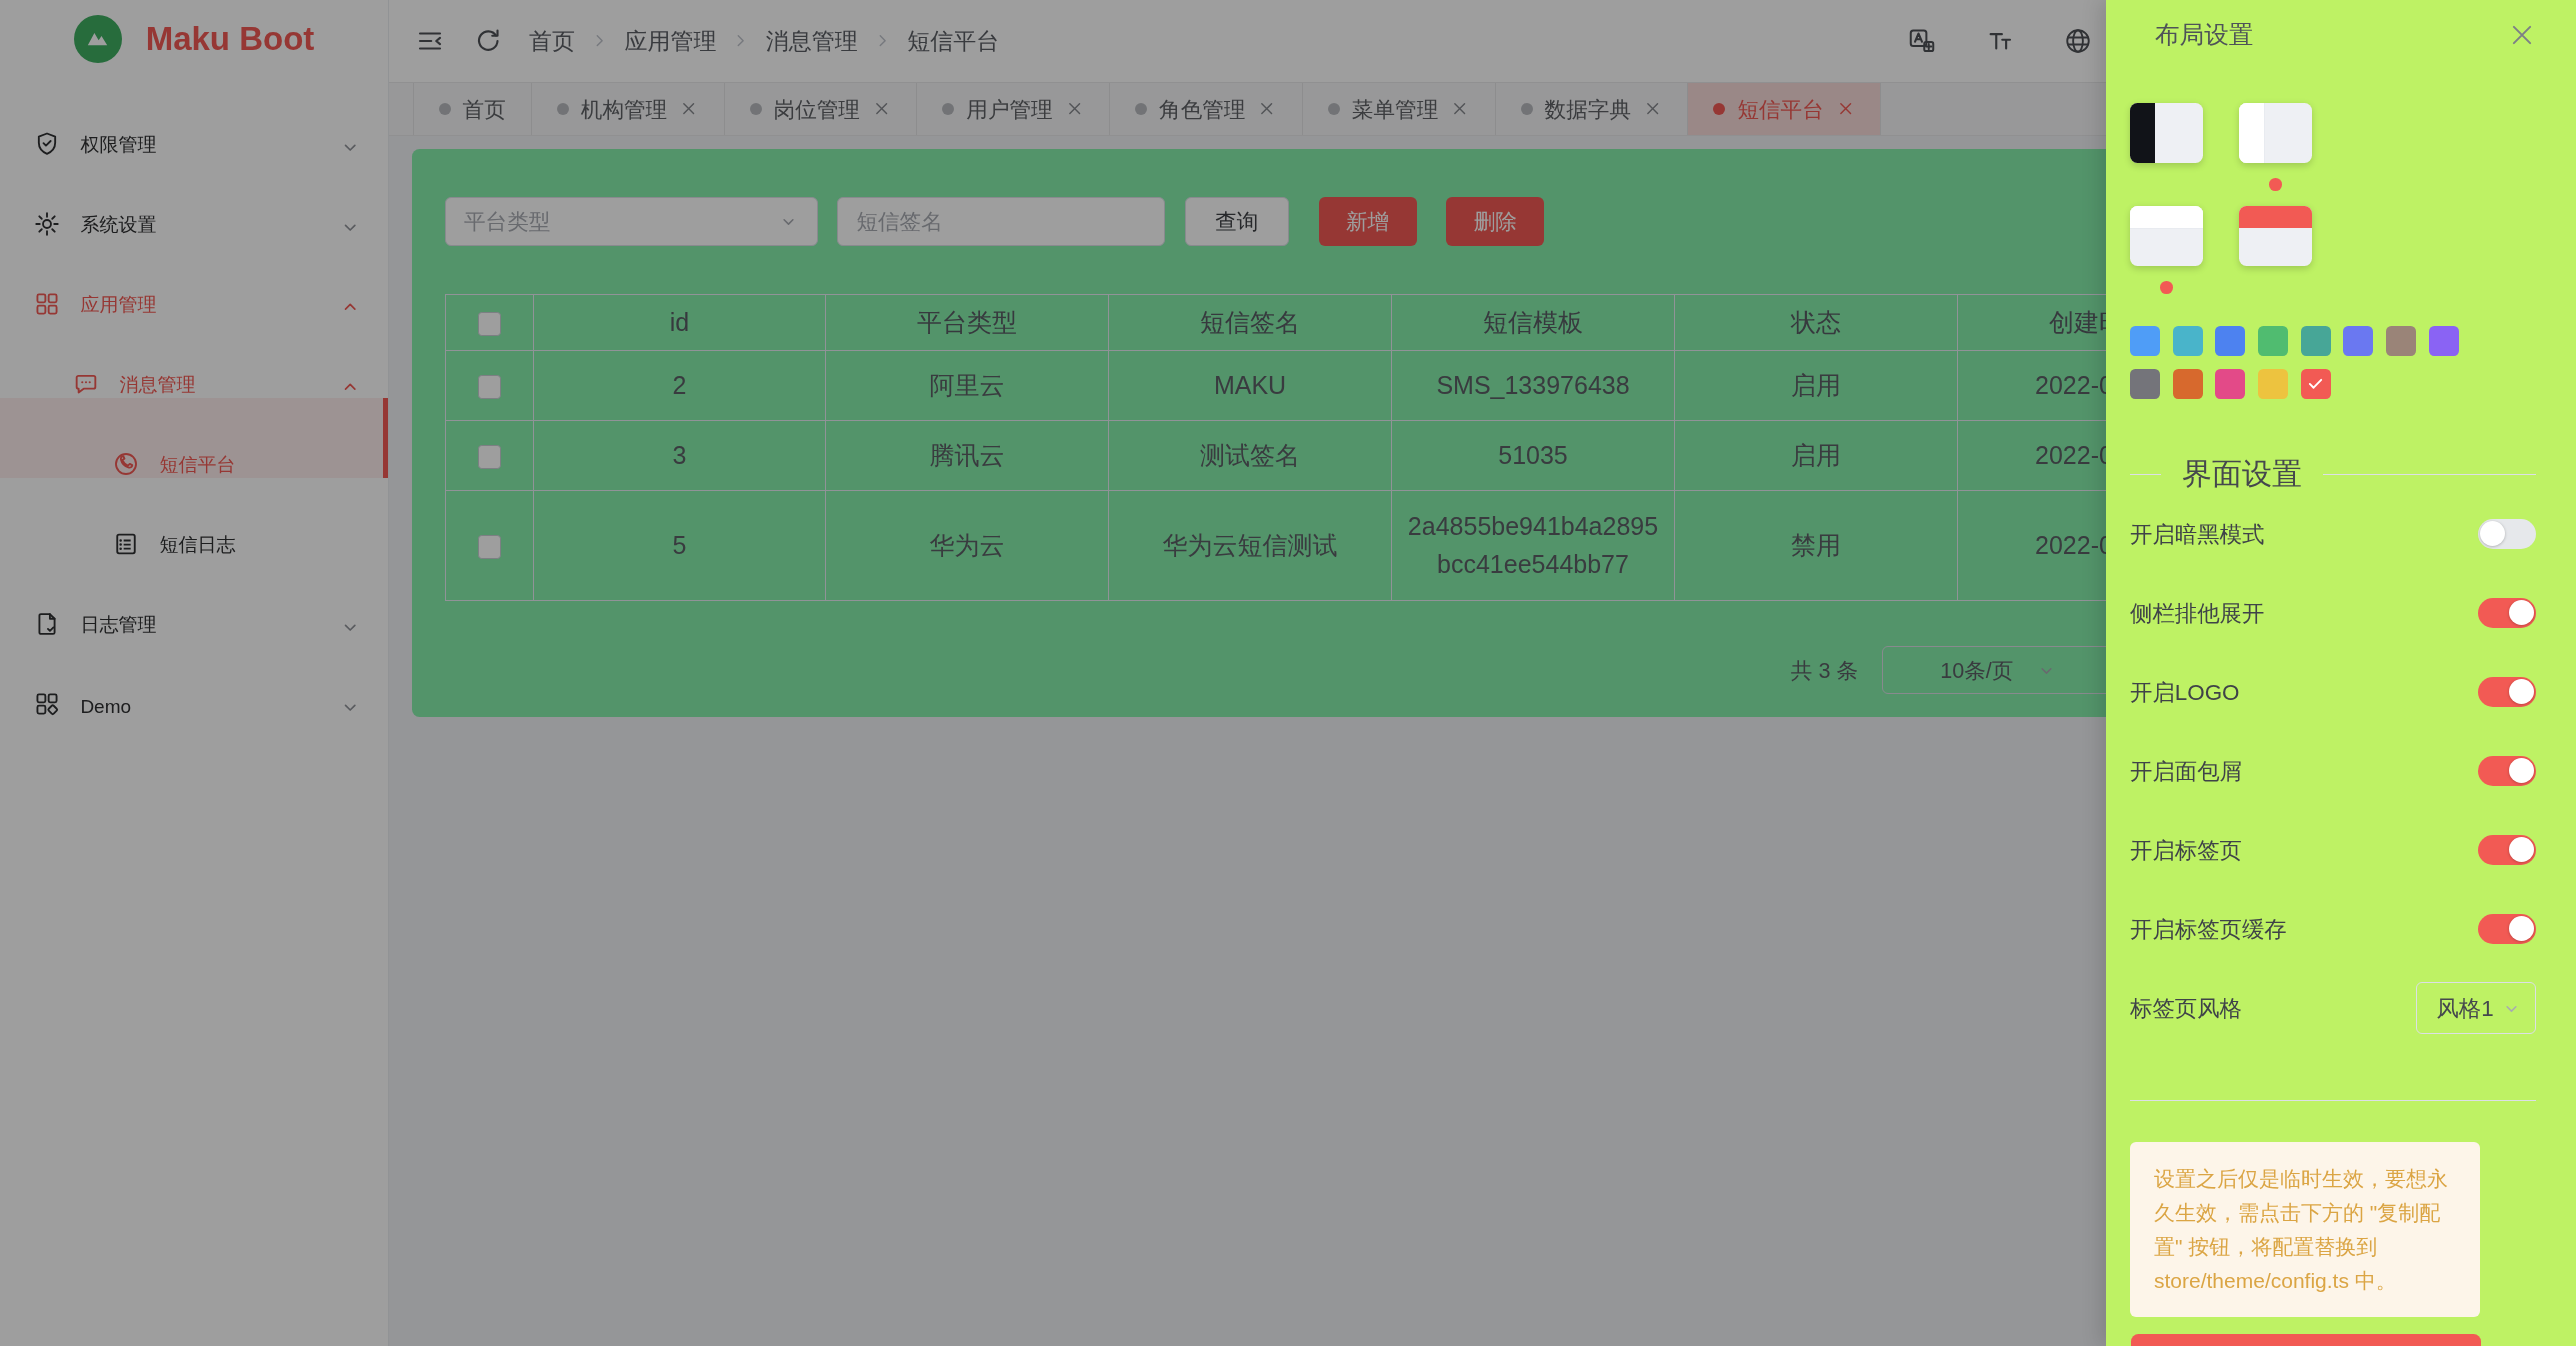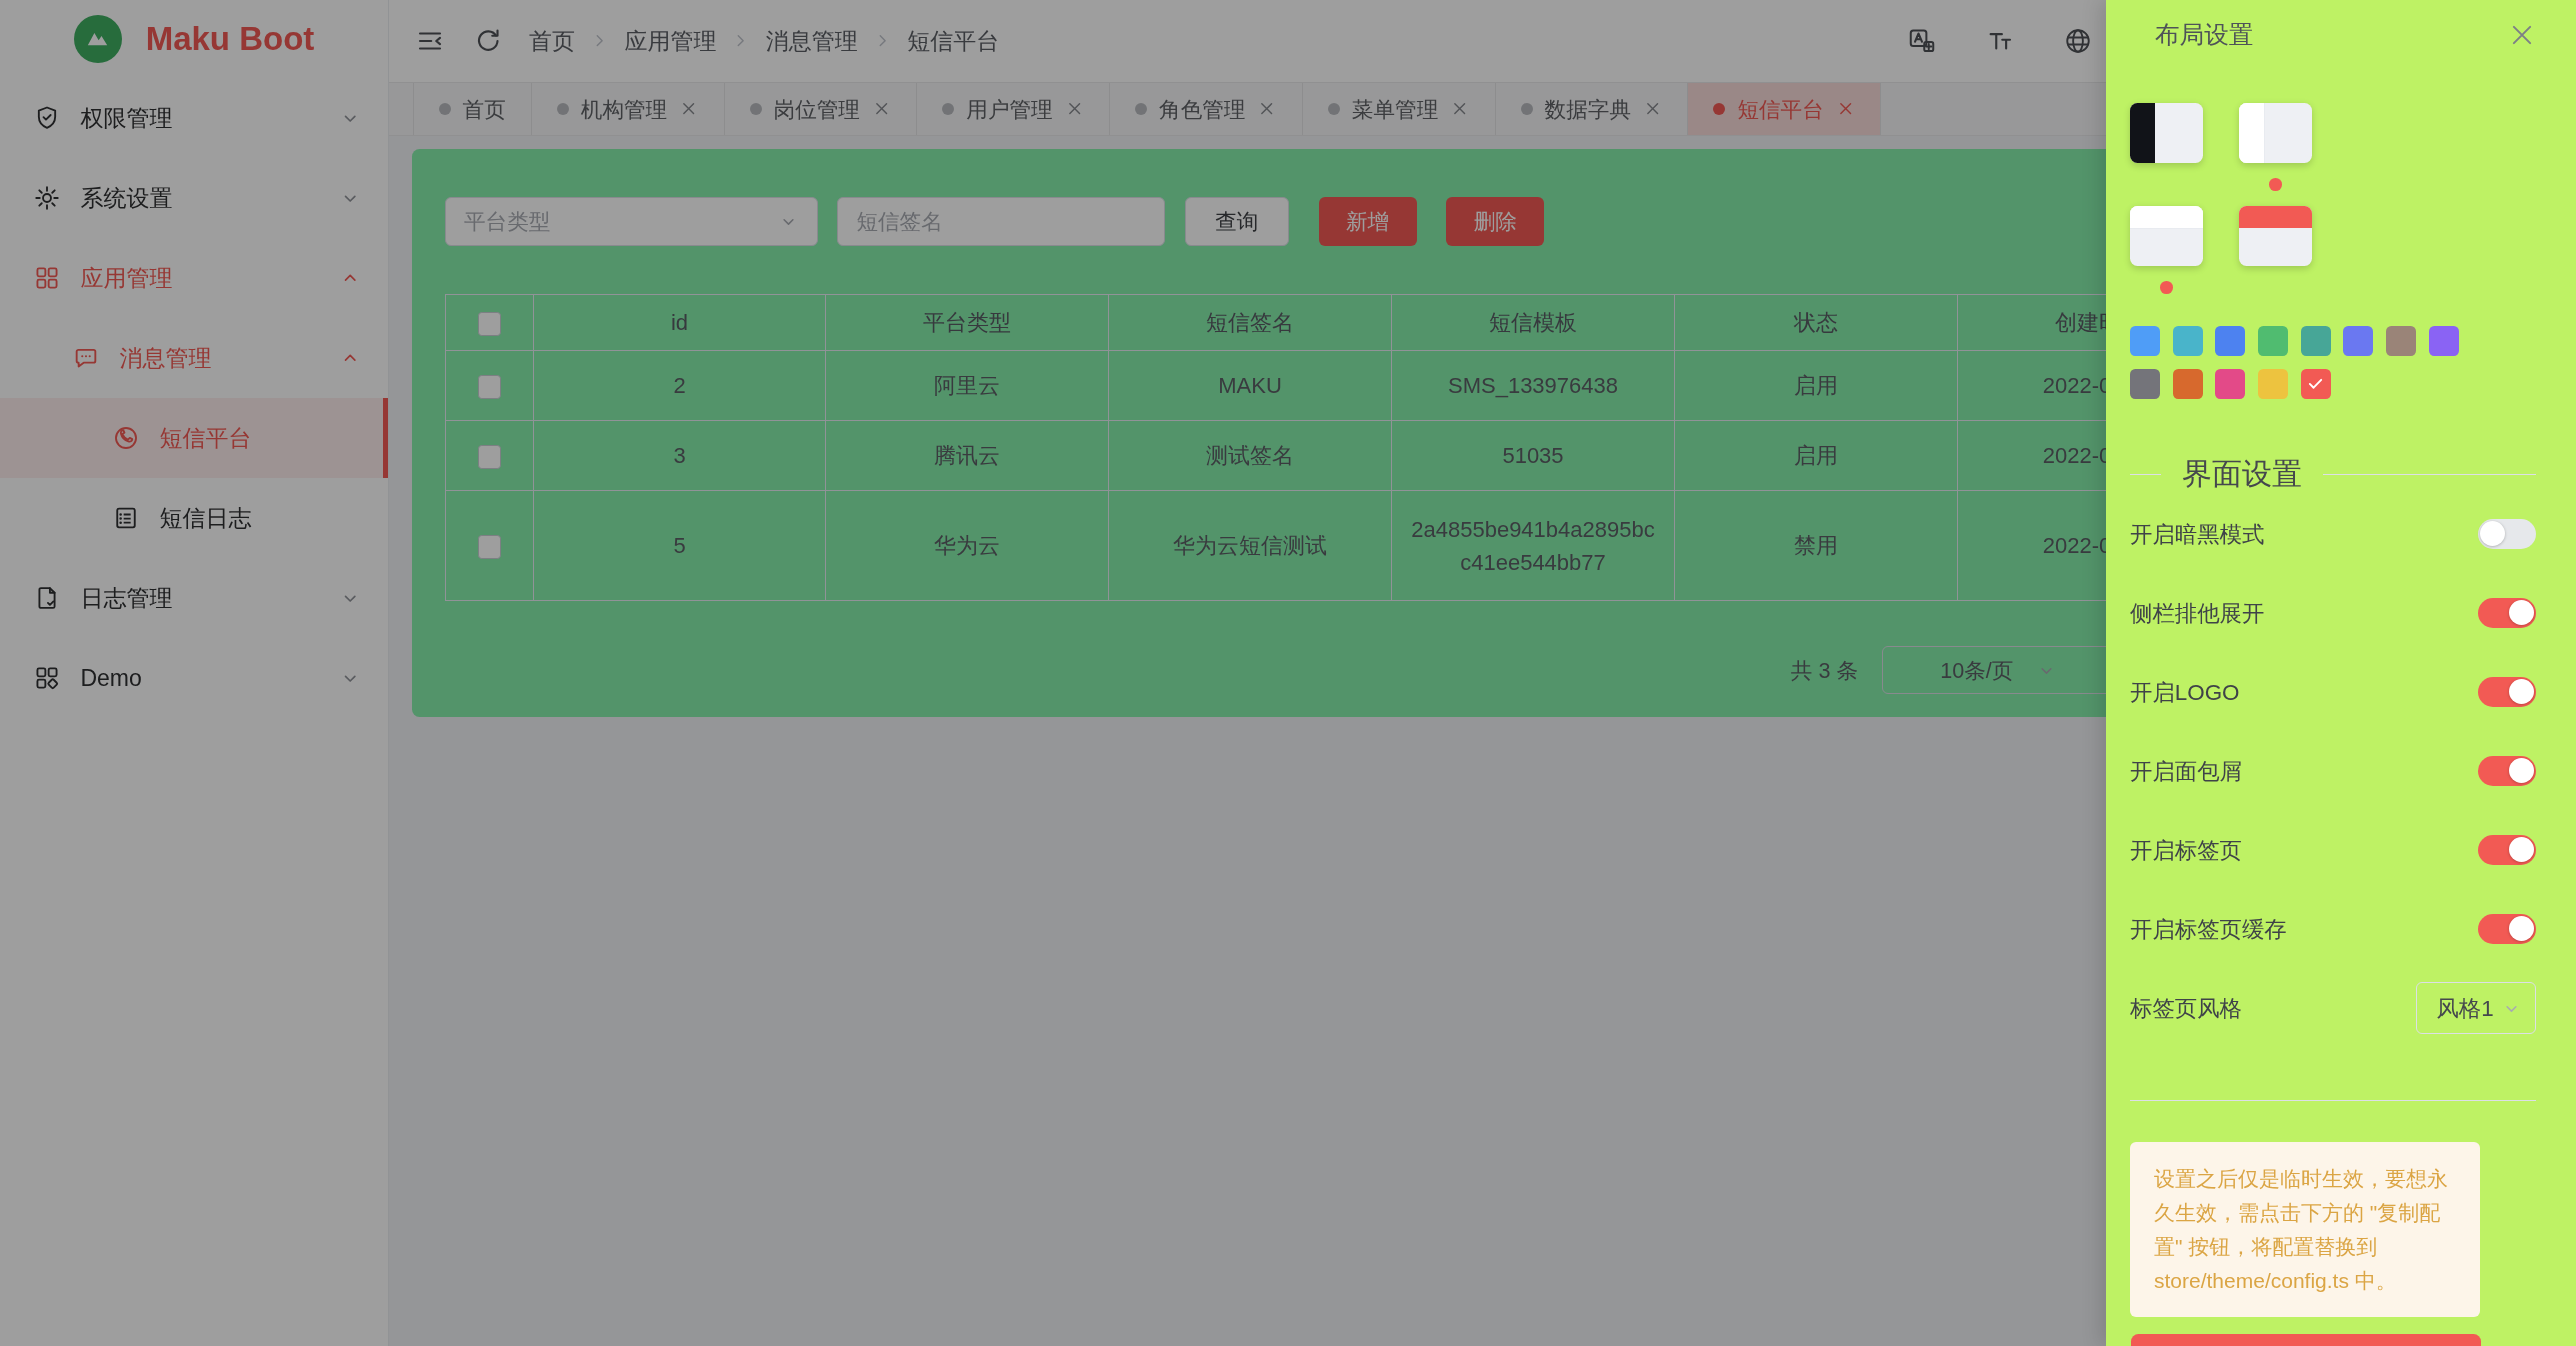--- a/index.html
+++ b/index.html
@@ -7,21 +7,21 @@
        font-family:"Liberation Sans","DejaVu Sans",sans-serif;color:#303133}
   .icon{display:inline-flex}
   .icon svg{width:100%;height:100%;display:block}
 
   
   .sidebar{position:absolute;left:0;top:0;width:388px;height:100%;background:#fff;border-right:0.7px solid #ebeef0;z-index:10}
   .logo{height:78px;display:flex;align-items:center;justify-content:center;gap:24px}
   .logo-mark{width:48px;height:48px;border-radius:50%;background:#3fae62;display:flex;align-items:center;justify-content:center}
   .logo-mark svg{width:31px;height:31px}
   .logo-text{font-size:33px;font-weight:600;color:#f25a54}
-  .menu-item{display:flex;align-items:center;height:80px;padding:0 27px 0 33px;font-size:23px;color:#303133;cursor:pointer;position:relative}
+  .menu-item{display:flex;align-items:flex-end;height:80px;padding:0 27px 0 33px;font-size:19px;color:#303133;cursor:pointer;position:relative}
   .menu-item .mi-icon{width:28px;height:28px;margin-right:19.4px;flex:none}
   .menu-item.lvl2{padding-left:72px}
   .menu-item.lvl3{padding-left:112px}
   .mi-label{flex:1}
   .chev{width:22.4px;height:22.4px;color:#909399;flex:none}
   .menu-item.active{color:#f25a54}
   .menu-item.active .chev{color:#f25a54}
   .menu-item.selected{background:rgba(242,90,84,.1)}
   .menu-item.selected::after{content:"";position:absolute;right:0;top:0;bottom:0;width:5.2px;background:#f25a54}
 
@@ -46,21 +46,21 @@
   .card{position:absolute;left:412px;top:149px;width:2154px;height:568px;background:#86efac;border-radius:7.5px;padding:48px 33px;box-sizing:border-box}
   .filter-row{display:flex;align-items:center;gap:19.4px}
   .sel,.inp{height:49px;border:0.7px solid #dcdfe6;border-radius:6px;background:#fff;display:flex;align-items:center;font-size:21.6px;box-sizing:border-box}
   .sel-platform{width:373px;padding:0 18px;color:#a8abb2;justify-content:space-between}
   .inp{width:328px;padding:0 18px;color:#a8abb2}
   .dd-chev{width:21px;height:21px;color:#a8abb2}
   .btn{height:49px;border-radius:6px;display:flex;align-items:center;justify-content:center;font-size:21.6px;cursor:pointer;box-sizing:border-box}
   .btn-plain{width:104px;border:0.7px solid #dcdfe6;color:#3f4246;background:#fff}
   .btn-danger{width:98px;background:#f25a54;color:#fff;margin-left:10.4px}
 
-  table.grid{margin-top:48px;border-collapse:collapse;table-layout:fixed;width:1796px;font-size:22px;color:#5d6066}
+  table.grid{margin-top:48px;border-collapse:collapse;table-layout:fixed;width:1796px;font-size:25px;color:#5d6066}
   .grid th,.grid td{border:0.7px solid #ebeef5;text-align:center;padding:4.5px 15px;word-break:break-all;line-height:1.5}
   .grid th{height:46px;font-weight:500;color:#595d64}
   .grid tr.r-norm td{height:60px}
   .grid tr.r-tall td{height:100px}
   .cb{display:inline-block;width:21.6px;height:21.6px;border:0.7px solid #c9cdd4;border-radius:3.7px;background:#fff;vertical-align:middle}
 
   .pager{width:1670px;margin-top:45px;display:flex;justify-content:flex-end;align-items:center;gap:24px;font-size:21.6px;color:#5d6066}
   .pager-select{width:233px;height:48px;border:0.7px solid #dcdfe6;border-radius:6px;display:flex;align-items:center;justify-content:center;gap:22.4px;color:#5d6066;box-sizing:border-box}
 
   

